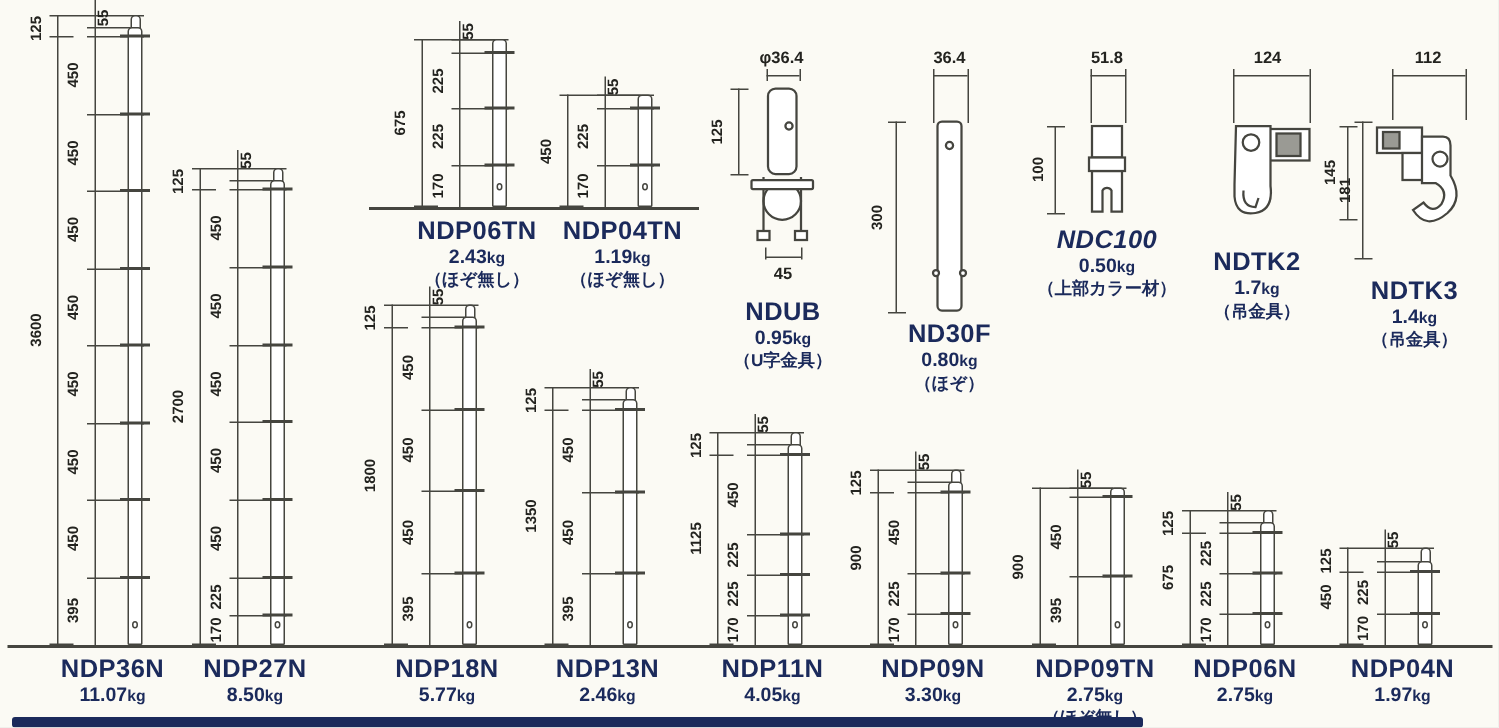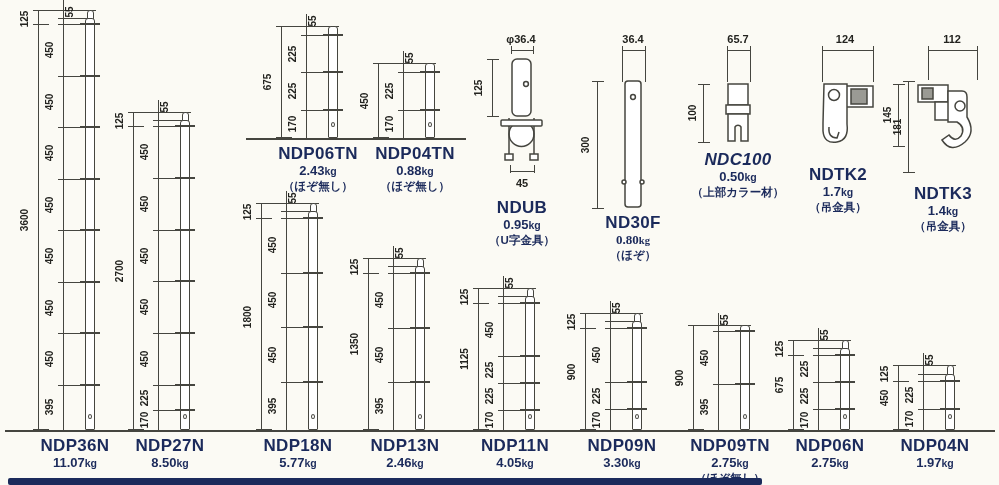--- a/index.html
+++ b/index.html
@@ -301,21 +301,21 @@
       <div class="ln" style="left: 398px; top: 72.1667px; width: 38px; height: 1px;"></div>
       <div class="vdim" style="left: 410px; top: 58px;">55</div>
       <div class="ln" style="left: 398px; top: 109.667px; width: 38px; height: 1px;"></div>
       <div class="vdim" style="left: 390px; top: 90.9167px;">225</div>
       <div class="vdim" style="left: 390px; top: 123.833px;">170</div>
       <div class="tube" style="left: 425px; top: 63px; width: 10px; height: 75px;"></div>
       <div class="ln" style="left: 420px; top: 71.1667px; width: 20px; height: 2px;"></div>
       <div class="ln" style="left: 420px; top: 108.667px; width: 20px; height: 2px;"></div>
       <div class="hole" style="left: 428px; top: 122px;"></div>
       <div class="pname" style="left: 415px; top: 144px;">NDP04TN</div>
-      <div class="pweight" style="left: 415px; top: 163px;"><span>0.88</span><span class="unit">kg</span></div>
+      <div class="pweight" style="left: 415px; top: 163px;"><span>1.19</span><span class="unit">kg</span></div>
       <div class="pnote" style="left: 415px; top: 179px;">（ほぞ無し）</div>
       <div class="ln" style="left: 246px; top: 138px; width: 220px; height: 2px;"></div>
       <div class="" style="position: absolute; left: 492px; top: 58px;">
         <svg width="60" height="106" viewBox="0 0 60 106">
           <g fill="#fff" stroke="#45453f" stroke-width="1.5">
             <rect x="20" y="1" width="19" height="57" rx="5"></rect>
             <circle cx="34" cy="26" r="2.4"></circle>
             <circle cx="29.5" cy="76" r="12.5"></circle>
             <path d="M17,60 v38" fill="none"></path>
             <path d="M42,60 v38" fill="none"></path>
@@ -352,32 +352,32 @@
       </div>
       <div class="hdim" style="left: 633px; top: 33px; text-align: center;">36.4</div>
       <div class="ln" style="left: 622px; top: 50px; width: 23px; height: 1px;"></div>
       <div class="ln" style="left: 622px; top: 46px; width: 1px; height: 36px;"></div>
       <div class="ln" style="left: 645px; top: 46px; width: 1px; height: 36px;"></div>
       <div class="ln" style="left: 597px; top: 81px; width: 1px; height: 127px;"></div>
       <div class="ln" style="left: 592px; top: 81px; width: 12px; height: 1px;"></div>
       <div class="ln" style="left: 592px; top: 208px; width: 12px; height: 1px;"></div>
       <div class="vdim" style="left: 586px; top: 144.5px;">300</div>
       <div class="pname" style="left: 633px; top: 213px;">ND30F</div>
-      <div class="pweight" style="left: 633px; top: 232px; font-family: Liberation Serif, serif;"><span>0.80</span><span class="unit">kg</span></div>
+      <div class="pweight" style="left: 633px; top: 232px;"><span>0.80</span><span class="unit">kg</span></div>
       <div class="pnote" style="left: 633px; top: 248px;">（ほぞ）</div>
       <div class="" style="position: absolute; left: 722px; top: 83px;">
         <svg width="32" height="62" viewBox="0 0 32 62">
           <g fill="#fff" stroke="#45453f" stroke-width="1.5">
             <rect x="6" y="1" width="20" height="21"></rect>
             <rect x="4" y="22" width="24" height="9"></rect>
             <path d="M6,31 v27 h7 v-14 a3.5,3.5 0 0 1 6,0 v14 h7 v-27 z"></path>
           </g>
         </svg>
       </div>
-      <div class="hdim" style="left: 738px; top: 33px;">65.7</div>
+      <div class="hdim" style="left: 738px; top: 33px;">51.8</div>
       <div class="ln" style="left: 727px; top: 50px; width: 23px; height: 1px;"></div>
       <div class="ln" style="left: 727px; top: 46px; width: 1px; height: 36px;"></div>
       <div class="ln" style="left: 750px; top: 46px; width: 1px; height: 36px;"></div>
       <div class="ln" style="left: 703px; top: 84px; width: 1px; height: 58px;"></div>
       <div class="ln" style="left: 698px; top: 84px; width: 12px; height: 1px;"></div>
       <div class="ln" style="left: 698px; top: 142px; width: 12px; height: 1px;"></div>
       <div class="vdim" style="left: 693px; top: 113px;">100</div>
       <div class="pname" style="left: 738px; top: 150px; font-style: italic;">NDC100</div>
       <div class="pweight" style="left: 738px; top: 169px;"><span>0.50</span><span class="unit">kg</span></div>
       <div class="pnote" style="left: 738px; top: 185px;">（上部カラー材）</div>

